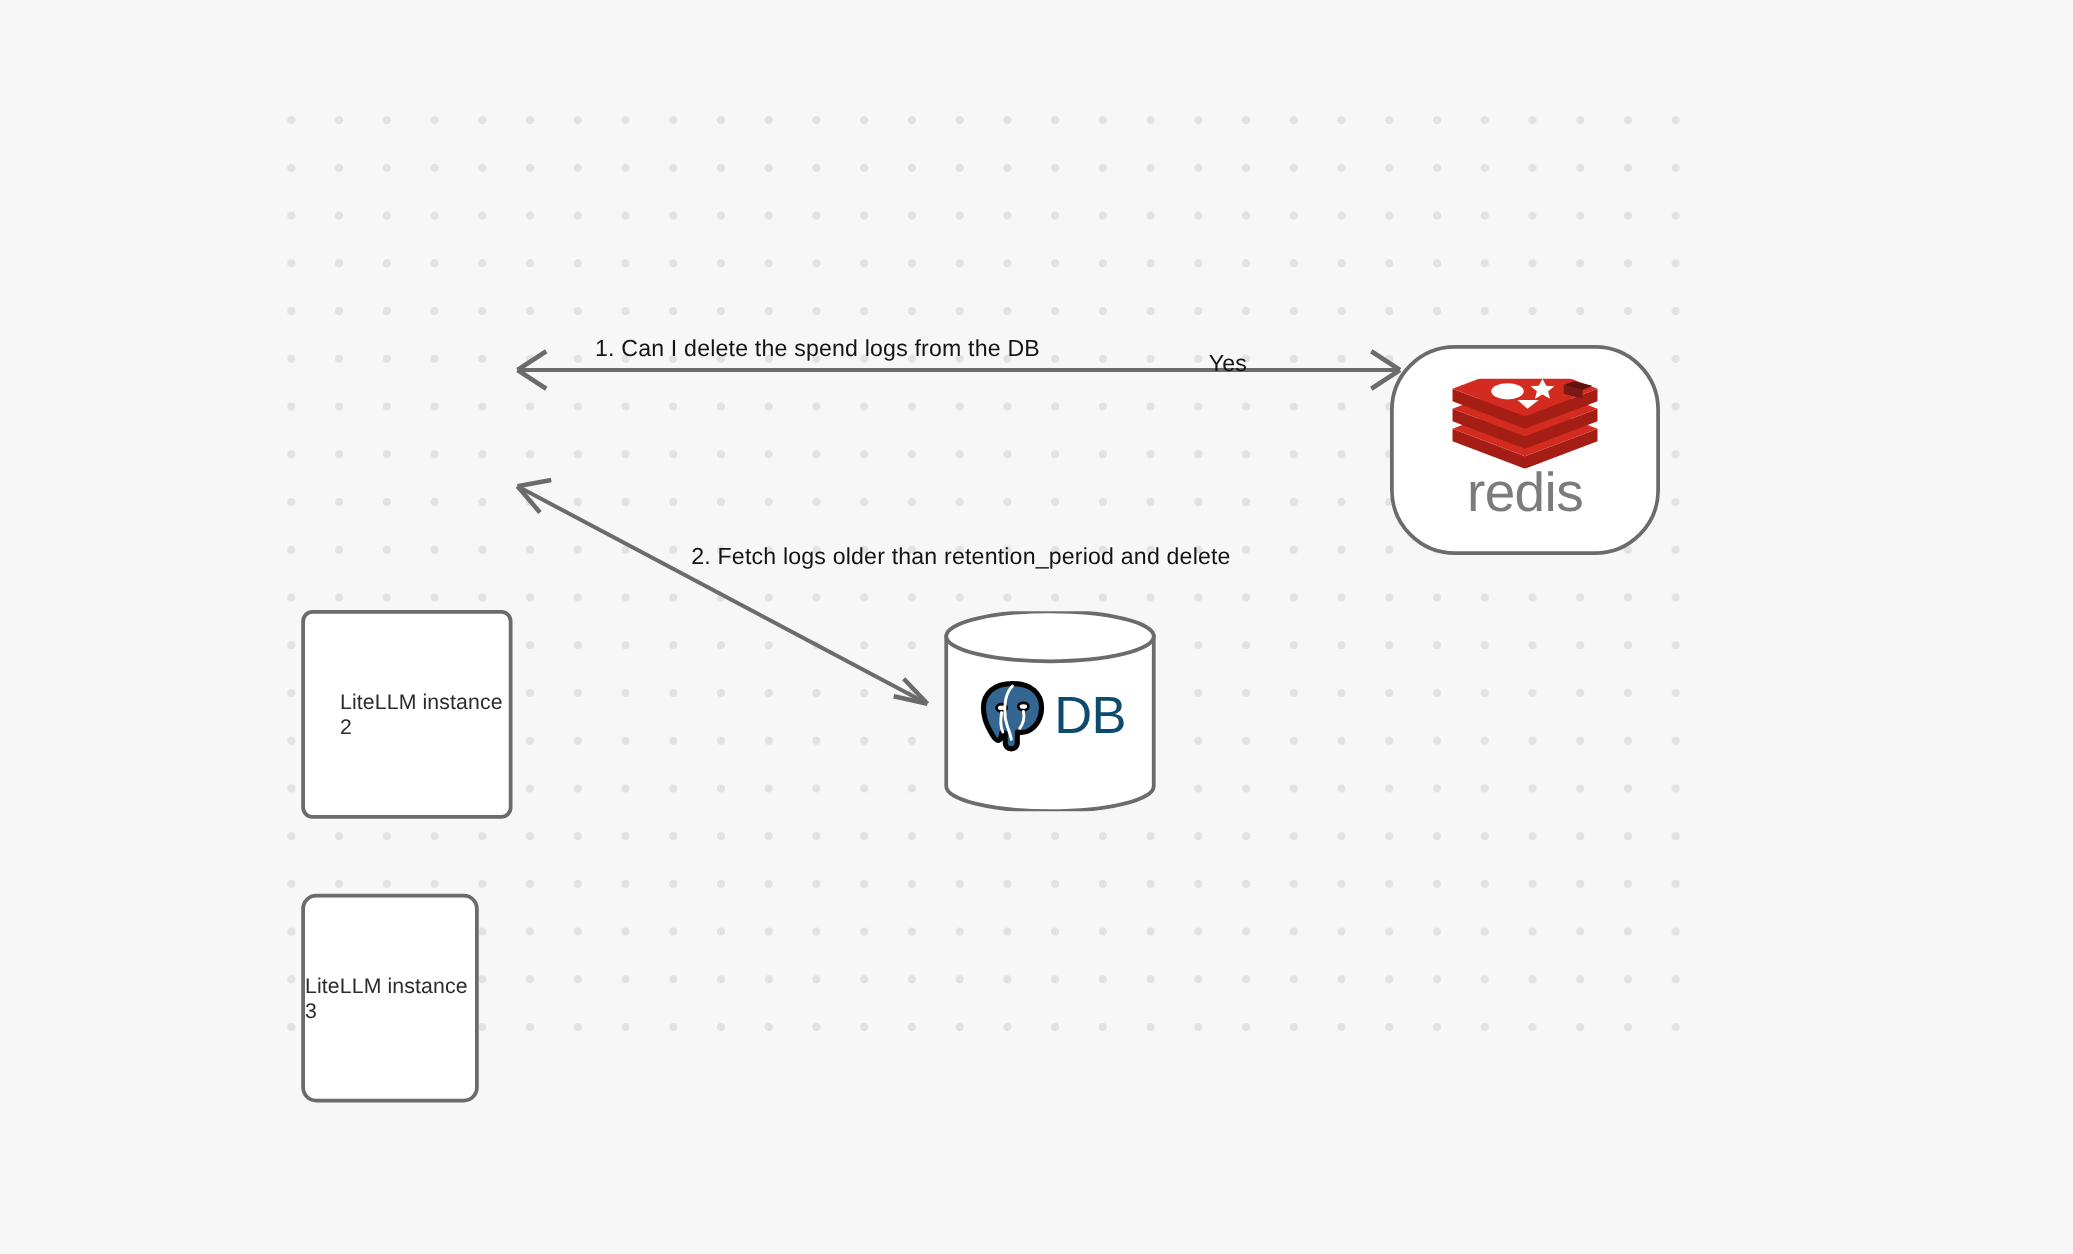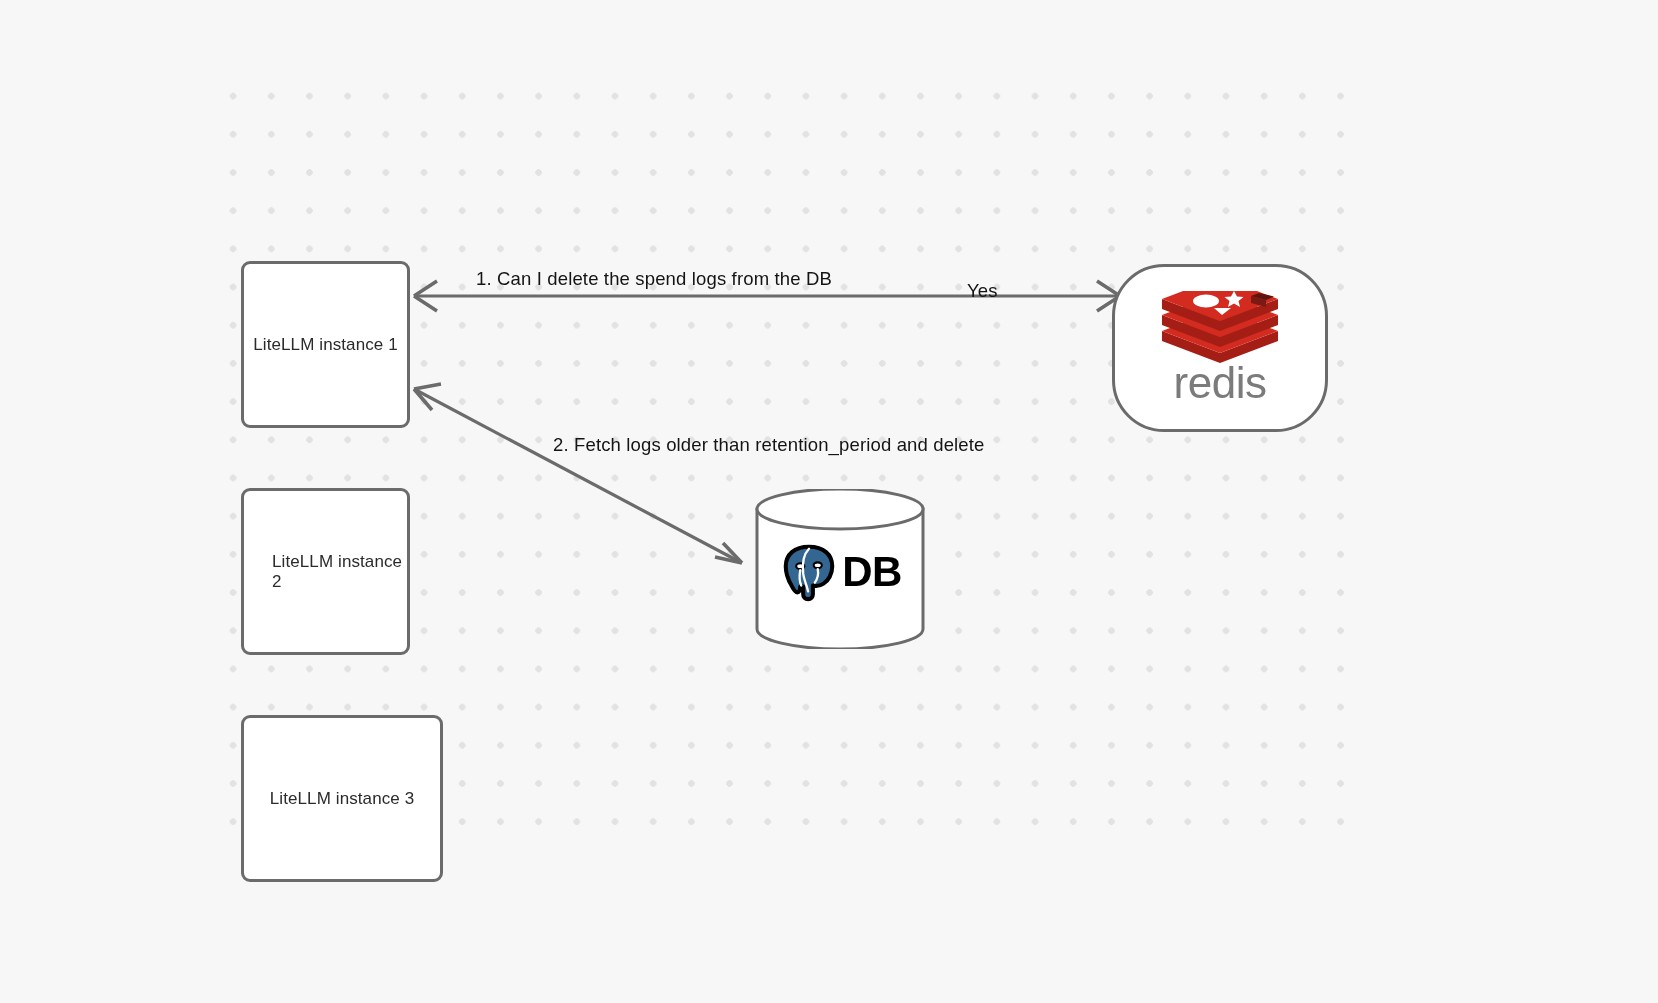--- a/index.html
+++ b/index.html
@@ -42,26 +42,26 @@
     justify-content: center;
   }
   .node-box .node-label {
     font-size: 17px;
     color: #2b2b2b;
     font-family: "Liberation Sans", sans-serif;
     letter-spacing: 0.1px;
   }
   #llm1 { left: 241px; top: 261px; width: 169px; height: 167px; }
   #llm2 { left: 241px; top: 488px; width: 169px; height: 167px; padding-left: 28px; }
-  #llm3 { left: 241px; top: 715px; width: 202px; height: 167px; }
+  #llm3 { left: 241px; top: 715px; width: 142px; height: 167px; border-radius: 12px; }
 
   #redis-node {
     position: absolute;
     left: 1112px;
-    top: 264px;
+    top: 276px;
     width: 216px;
     height: 168px;
     background: #ffffff;
     border: 3px solid #6b6b6b;
     border-radius: 52px;
     box-sizing: border-box;
   }
   #redis-logo-wrap {
     position: absolute;
     left: 0; top: 0;
@@ -117,23 +117,20 @@
 
     <g>
       <line x1="414" y1="389" x2="740" y2="562" stroke="#6b6b6b" stroke-width="3.2"></line>
 
       <path d="M 414 389 L 441 384 M 414 389 L 432 410" stroke="#6b6b6b" stroke-width="3.6" fill="none"></path>
 
       <path d="M 742 563 L 715 557 M 742 563 L 723 543" stroke="#6b6b6b" stroke-width="3.6" fill="none"></path>
     </g>
   </svg>
 
-  <div class="node-box" id="llm1">
-    <span class="node-label">LiteLLM instance 1</span>
-  </div>
   <div class="node-box" id="llm2">
     <span class="node-label">LiteLLM instance 2</span>
   </div>
   <div class="node-box" id="llm3">
     <span class="node-label">LiteLLM instance 3</span>
   </div>
 
   <div id="redis-node">
     <div id="redis-logo-wrap">
       <svg width="128" height="72" viewBox="0 0 128 72">
@@ -170,21 +167,21 @@
         <g fill="#ffffff" stroke="#000000" stroke-width="2.2">
           <ellipse cx="23" cy="26" rx="4.2" ry="3"></ellipse>
           <ellipse cx="41" cy="25" rx="4.2" ry="3"></ellipse>
         </g>
         <g stroke="#ffffff" stroke-width="2.4" fill="none" stroke-linecap="round">
           <path d="M 32 8 C 26 14 25 24 26 34 C 27 41 30 46 31 52"></path>
           <path d="M 23 30 C 22 36 22 42 24 46"></path>
           <path d="M 41 29 C 42 34 41 39 38 43"></path>
         </g>
       </svg>
-      <span style="font-size:42px;color:#000000;font-family:'Liberation Sans',sans-serif;font-weight:700;letter-spacing:-0.5px;margin-left:2px;">DB</span>
+      <span style="font-size:42px;color:#0c4a6e;font-family:'Liberation Sans',sans-serif;font-weight:400;letter-spacing:-0.5px;margin-left:2px;">DB</span>
     </div>
   </div>
 
   <div class="edge-label" id="label-1">1.  Can I delete the spend logs from the DB</div>
   <div class="edge-label" id="label-yes">Yes</div>
   <div class="edge-label" id="label-2">2.  Fetch logs older than retention_period and delete</div>
 
 </div>
 
 </body></html>

